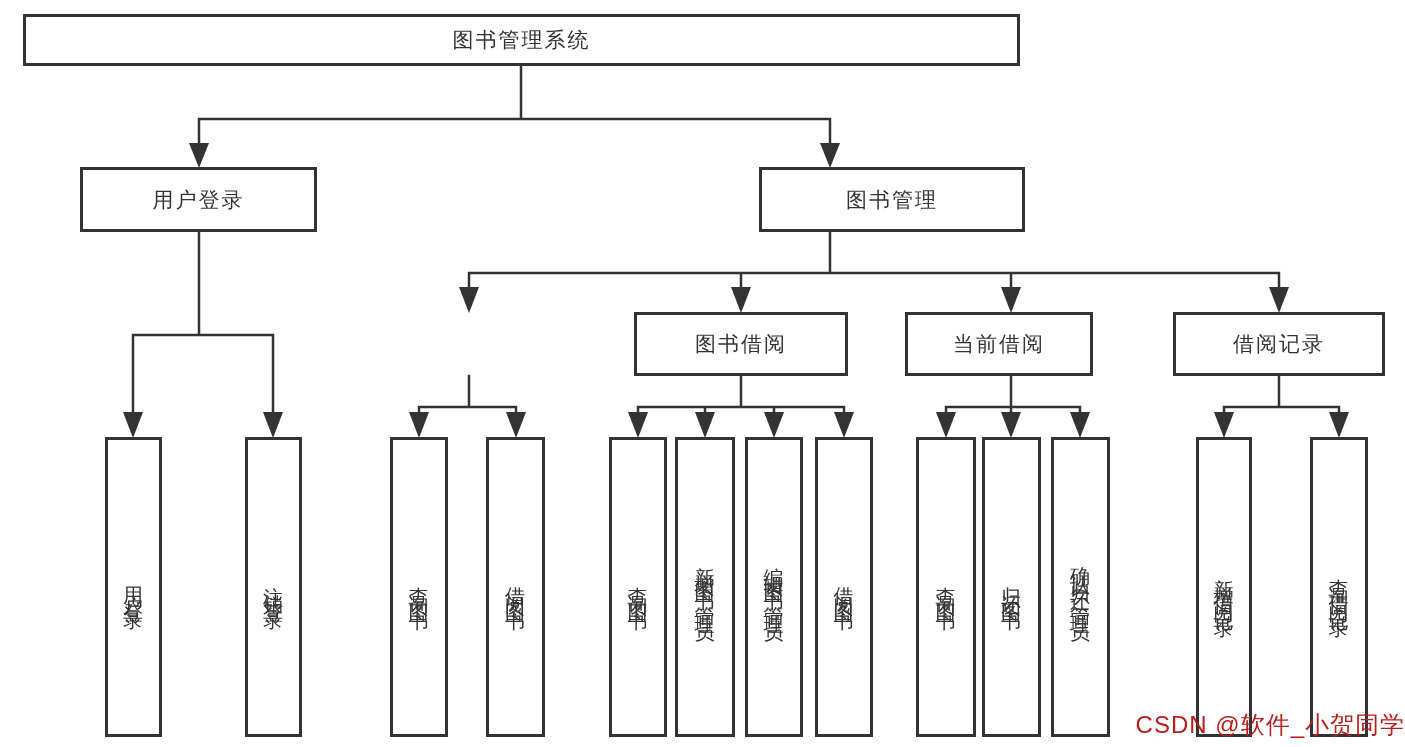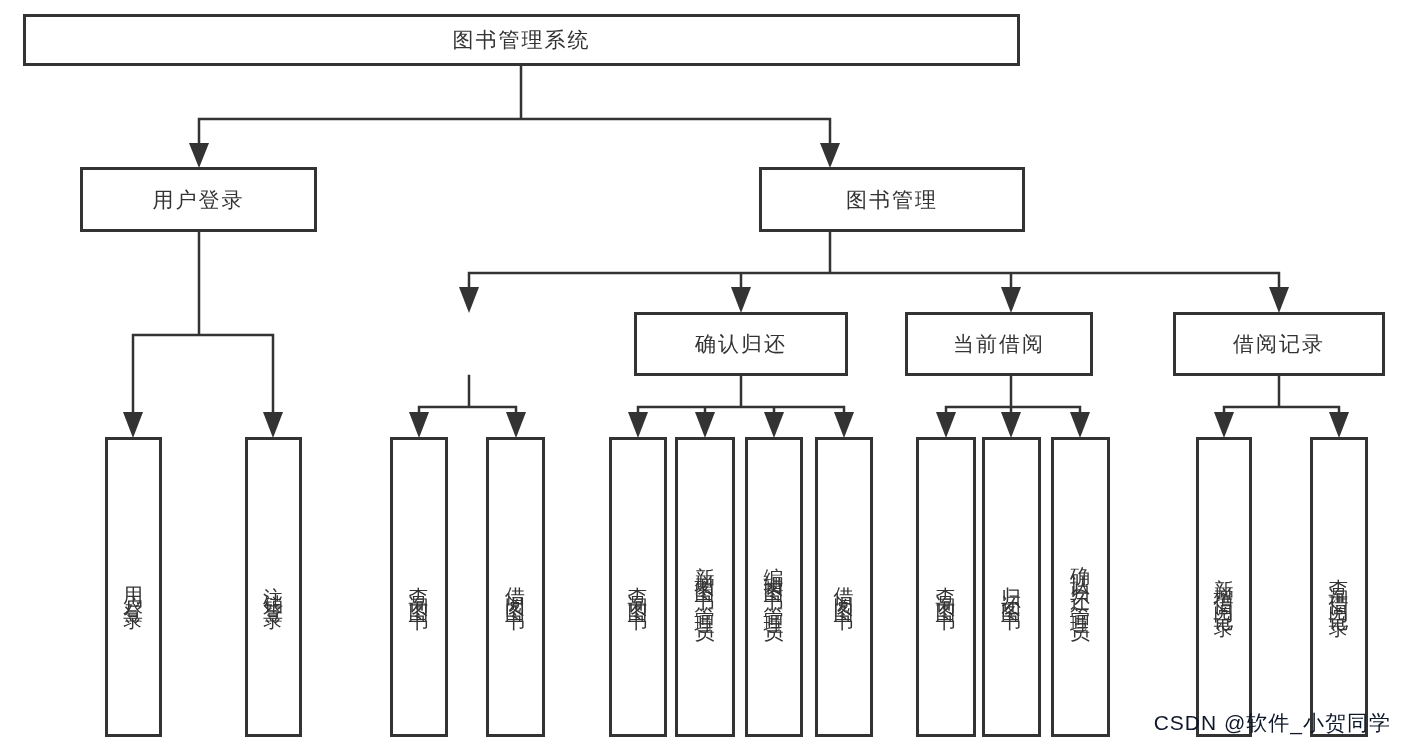--- a/index.html
+++ b/index.html
@@ -40,23 +40,23 @@
     writing-mode: vertical-rl;
     text-orientation: mixed;
     font-size: 20px;
     letter-spacing: 8px;
     white-space: normal;
     line-height: 1;
   }
   #watermark {
     position: absolute;
     top: 709px;
-    right: 14px;
-    color: #0f172a;
-    font-size: 21px;
+    right: 0;
+    color: #b91c1c;
+    font-size: 24px;
     letter-spacing: 1px;
     z-index: 5;
     white-space: nowrap;
   }
 </style>
 </head>
 <body>
 
 <div id="canvas">
 
@@ -91,21 +91,21 @@
       <polygon points="1214,412 1234,412 1224,438"></polygon>
       <polygon points="1329,412 1349,412 1339,438"></polygon>
     </g>
   </svg>
 
   <div class="node" style="left:23px; top:14px; width:997px; height:52px;">图书管理系统</div>
 
   <div class="node" style="left:80px; top:167px; width:237px; height:65px;">用户登录</div>
   <div class="node" style="left:713px; top:167px; width:266px; height:65px;margin-left:46px;">图书管理</div>
 
-  <div class="node" style="left:634px; top:312px; width:214px; height:64px;">确认归还</div>
+  <div class="node" style="left:634px; top:312px; width:214px; height:64px;">图书借阅</div>
   <div class="node" style="left:905px; top:312px; width:188px; height:64px;">当前借阅</div>
   <div class="node" style="left:1173px; top:312px; width:212px; height:64px;">借阅记录</div>
 
   <div class="node leaf" style="left:105px; top:437px; width:57px; height:300px;">用户登录</div>
   <div class="node leaf" style="left:245px; top:437px; width:57px; height:300px;">注销登录</div>
 
   <div class="node leaf" style="left:390px; top:437px; width:58px; height:300px;">查询图书</div>
   <div class="node leaf" style="left:486px; top:437px; width:59px; height:300px;">借阅图书</div>
 
   <div class="node leaf" style="left:609px; top:437px; width:58px; height:300px;">查询图书</div>

